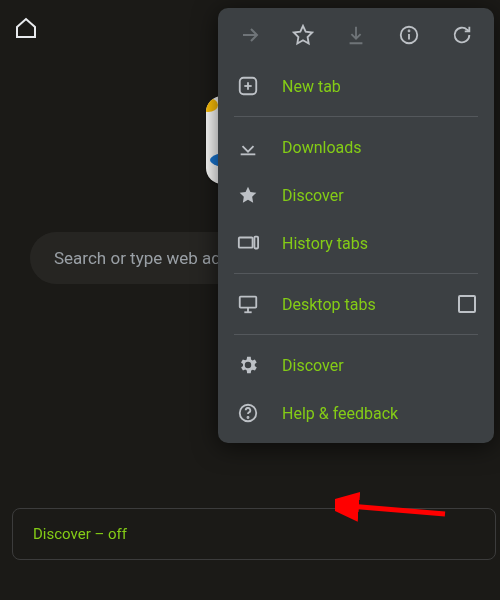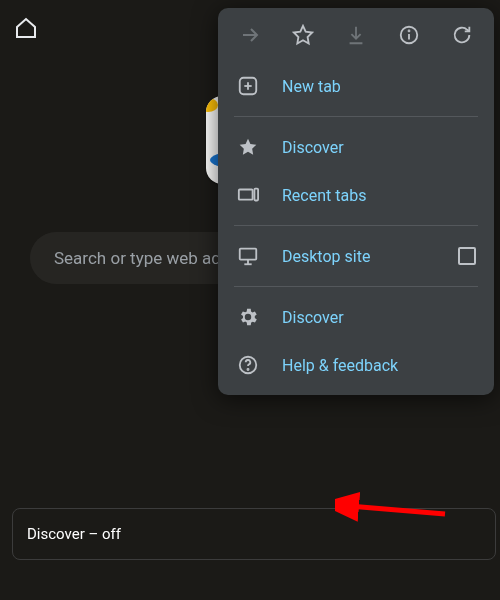--- a/index.html
+++ b/index.html
@@ -67,24 +67,24 @@
     display: flex;
     align-items: center;
     padding: 0 24px;
     color: #9aa0a6;
     font-size: 17px;
   }
   .discover {
     position: absolute;
     left: 12px; right: 4px;
     bottom: 40px;
-    padding: 16px 14px;
+    padding: 16px 20px;
     border: 1px solid #3c3c3c;
     border-radius: 8px;
-    color: #ffffff;
+    color: #84cc16;
     font-size: 15px;
   }
   
   .menu {
     position: absolute;
     top: 8px;
     right: 6px;
     width: 276px;
     background: #3c4043;
     border-radius: 10px;
@@ -103,21 +103,21 @@
     display: flex; align-items: center; justify-content: center;
     color: #bdc1c6;
     border-radius: 20px;
   }
   .tb-btn.disabled { color: #6f7478; }
   .menu-item {
     display: flex;
     align-items: center;
     height: 48px;
     padding: 0 18px;
-    color: #7dd3fc;
+    color: #84cc16;
     font-size: 16px;
   }
   .menu-item .mi-icon {
     width: 24px; height: 24px;
     margin-right: 22px;
     color: #bdc1c6;
     display:flex;align-items:center;justify-content:center;
   }
   .menu-item .mi-icon svg { display:block; }
   .menu-item .spacer { flex: 1; }
@@ -215,51 +215,60 @@
           <line x1="8" y1="12" x2="16" y2="12"></line>
         </svg>
     </span>
     <span>New tab</span>
   </div>
 
 
   <div class="divider"></div>
 
 
+  <div class="menu-item">
+    <span class="mi-icon">
+      <svg width="22" height="22" viewBox="0 0 24 24" fill="none" stroke="currentColor" stroke-width="2">
+          <polyline points="6 11 12 17 18 11"></polyline>
+          <line x1="4" y1="20" x2="20" y2="20"></line>
+        </svg>
+    </span>
+    <span>Downloads</span>
+  </div>
 
   <div class="menu-item">
     <span class="mi-icon">
       <svg width="20" height="20" viewBox="0 0 24 24" fill="currentColor">
           <path d="M12 2l2.9 6.3L22 9.3l-5 4.9 1.2 7L12 17.8 5.8 21.2 7 14.2 2 9.3l7.1-1z"></path>
         </svg>
     </span>
     <span>Discover</span>
   </div>
 
   <div class="menu-item">
     <span class="mi-icon">
       <svg width="22" height="22" viewBox="0 0 24 24" fill="none" stroke="currentColor" stroke-width="2">
           <rect x="2" y="6" width="15" height="11" rx="1"></rect>
           <rect x="19" y="5" width="4" height="13" rx="1"></rect>
         </svg>
     </span>
-    <span>Recent tabs</span>
+    <span>History tabs</span>
   </div>
 
   <div class="divider"></div>
 
   <div class="menu-item">
     <span class="mi-icon">
       <svg width="22" height="22" viewBox="0 0 24 24" fill="none" stroke="currentColor" stroke-width="2">
           <rect x="3" y="4" width="18" height="12" rx="1"></rect>
           <line x1="8" y1="21" x2="16" y2="21"></line>
           <line x1="12" y1="16" x2="12" y2="21"></line>
         </svg>
     </span>
-    <span>Desktop site</span>
+    <span>Desktop tabs</span>
     <span class="spacer"></span>
     <span class="checkbox"></span>
   </div>
 
   <div class="divider"></div>
 
   <div class="menu-item">
     <span class="mi-icon">
       <svg width="22" height="22" viewBox="0 0 24 24" fill="currentColor">
           <path d="M19.4 13a7.8 7.8 0 0 0 0-2l2.1-1.6-2-3.4-2.5 1a7.6 7.6 0 0 0-1.7-1L15 3h-4l-.4 2.9a7.6 7.6 0 0 0-1.7 1l-2.5-1-2 3.4L6.6 11a7.8 7.8 0 0 0 0 2l-2.1 1.6 2 3.4 2.5-1c.5.4 1.1.8 1.7 1L11 21h4l.4-2.9c.6-.3 1.2-.6 1.7-1l2.5 1 2-3.4L19.4 13zM12 15.5A3.5 3.5 0 1 1 15.5 12 3.5 3.5 0 0 1 12 15.5z"></path>

